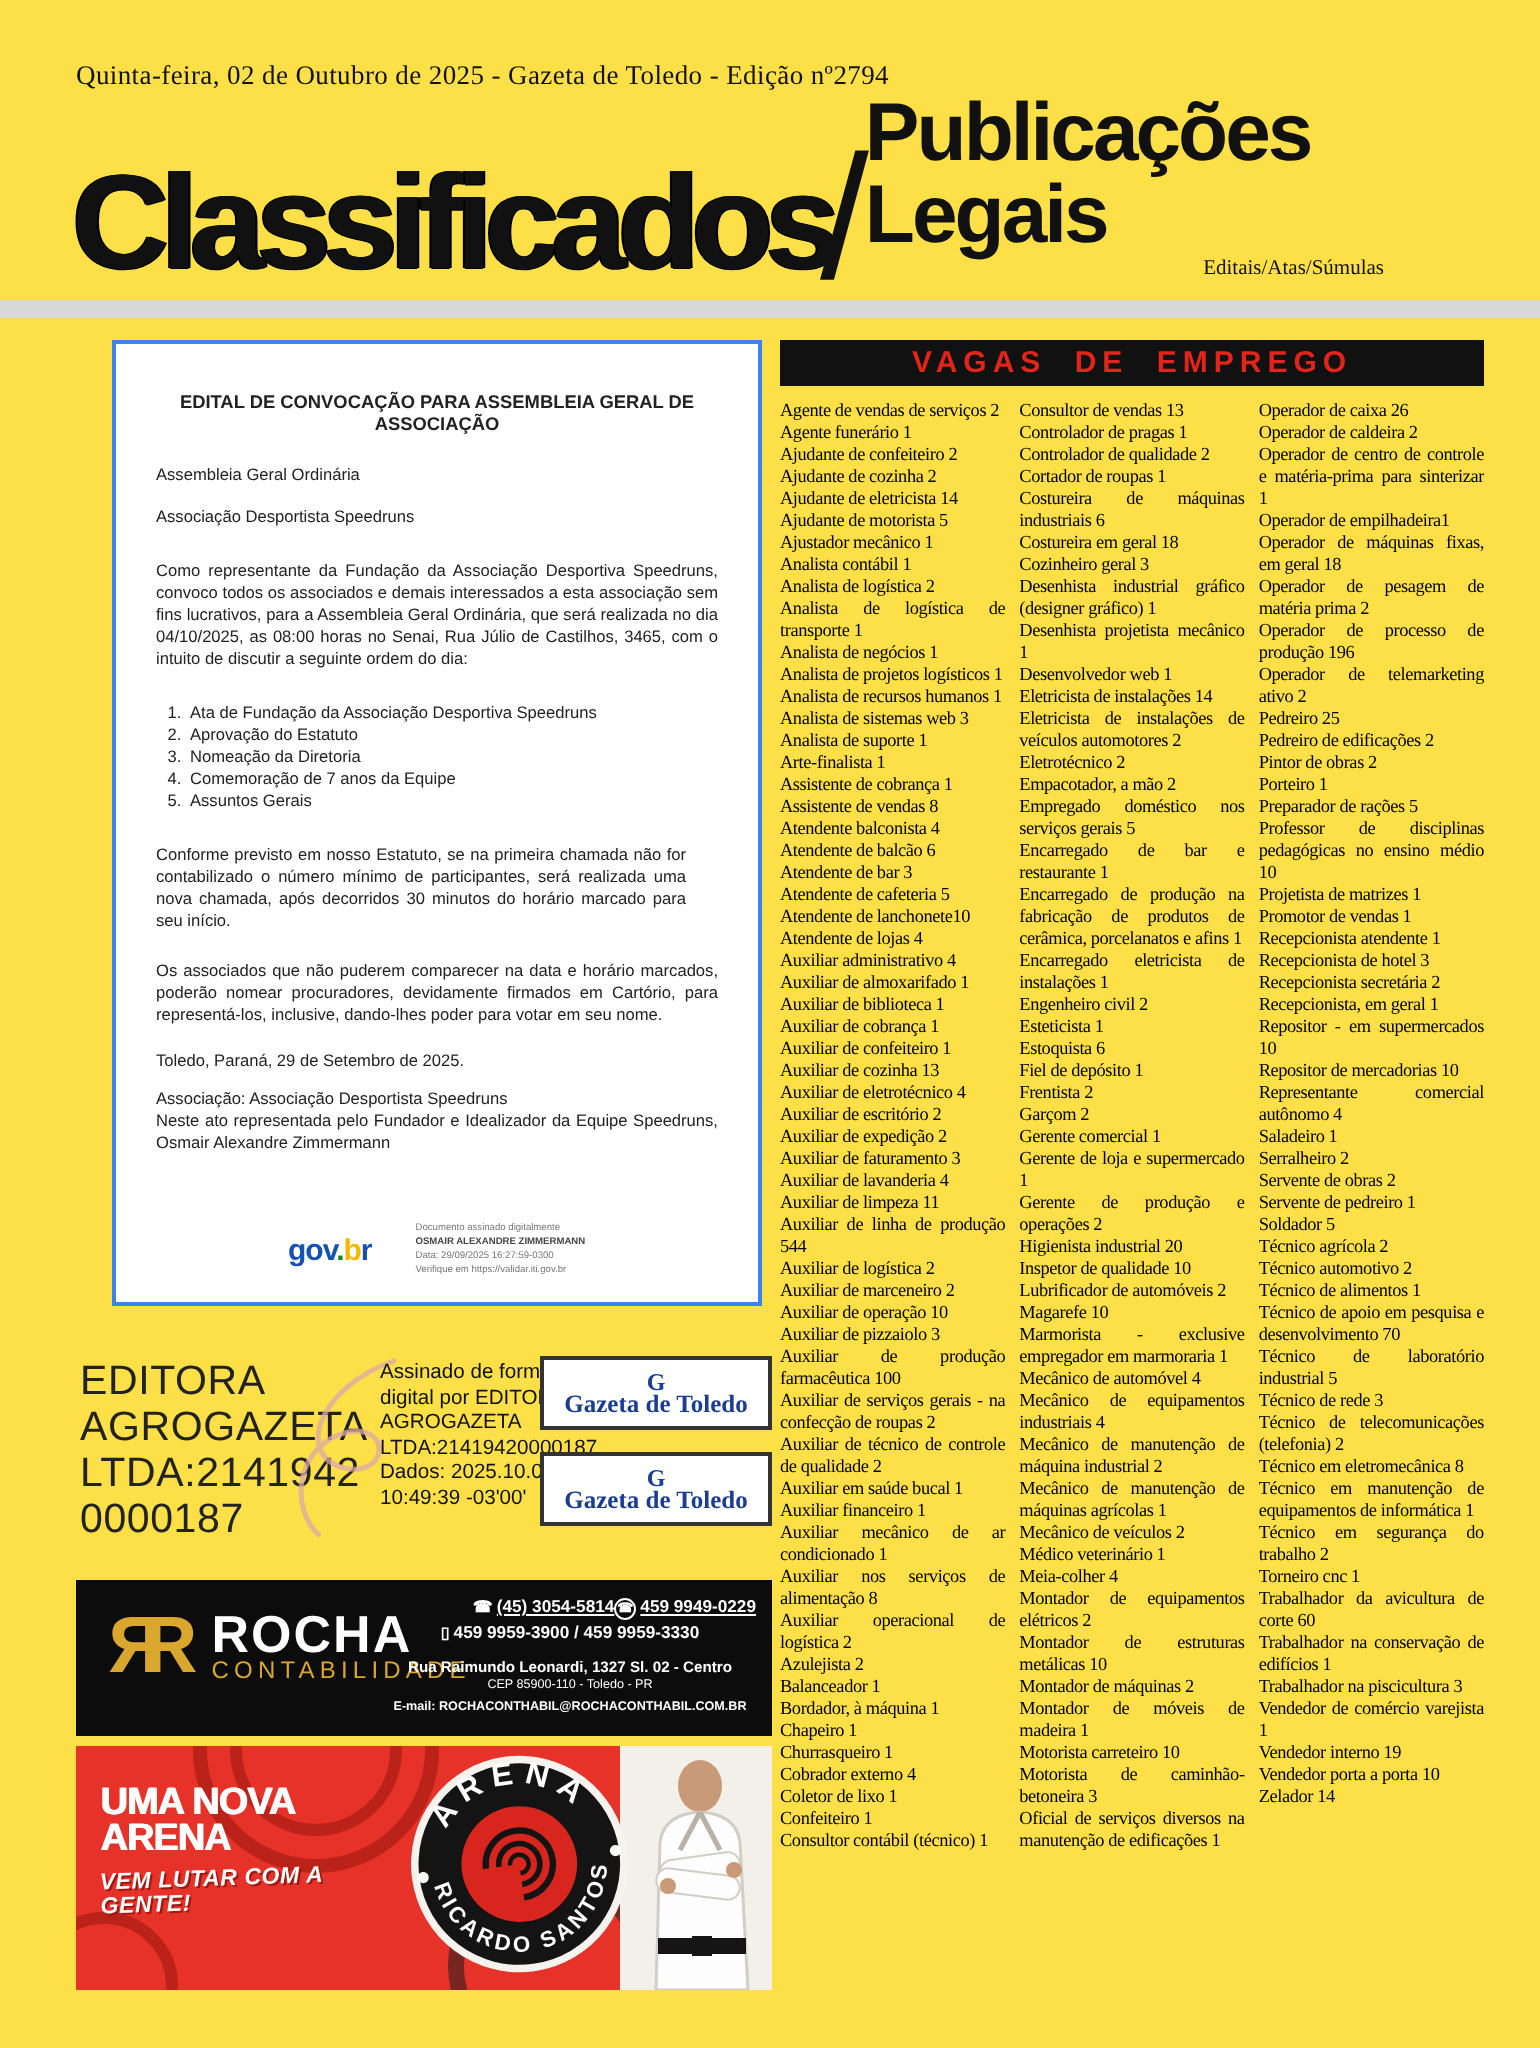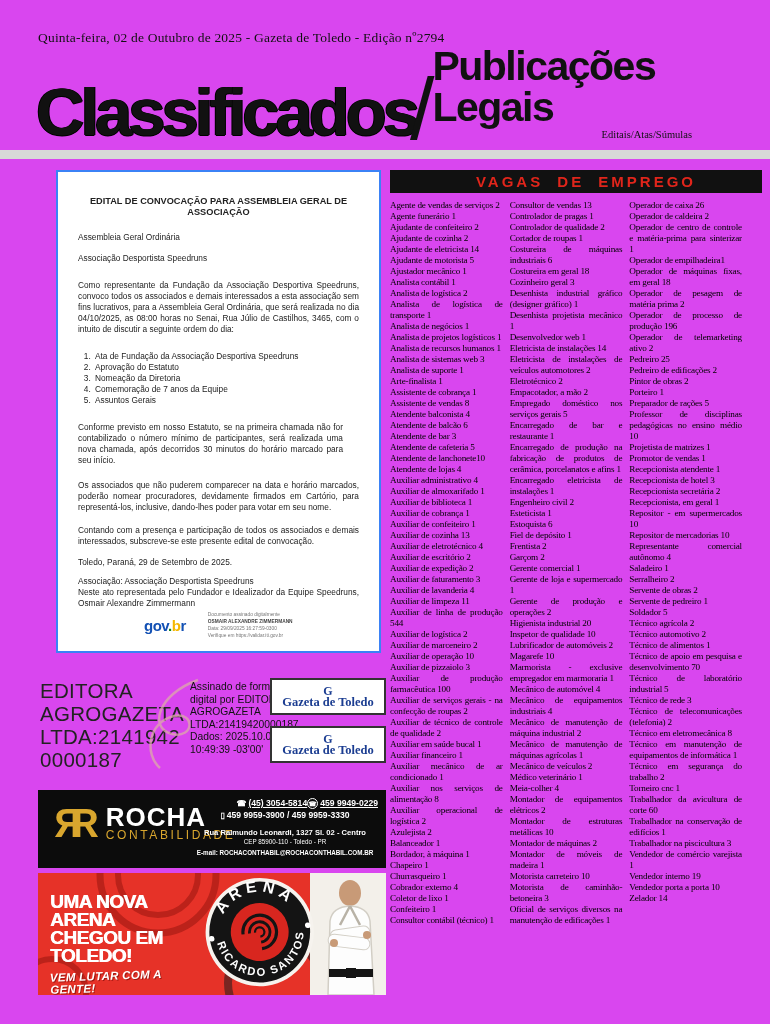--- a/index.html
+++ b/index.html
@@ -1,16 +1,16 @@
 <!DOCTYPE html>
 <html><head>
 <meta charset="utf-8">
 <style>
   html,body{margin:0;padding:0;background:#888;}
-  .page{position:relative;width:770px;height:1024px;background:#d946ef;overflow:hidden;
+  .page{position:relative;width:770px;height:1024px;background:#fde047;overflow:hidden;
         font-family:"Liberation Serif", serif;color:#111;margin:0 auto;}
 
   
   .dateline{position:absolute;left:38px;top:30px;font-size:13.5px;letter-spacing:.2px;}
   .masthead{position:absolute;left:36px;top:46px;width:700px;display:flex;align-items:flex-end;}
   .title-main{font-family:"Liberation Sans",sans-serif;font-weight:bold;font-size:67px;
       letter-spacing:-4px;line-height:.95;
       text-shadow:1px 0 0 #000,-1px 0 0 #000,0 .5px 0 #000;}
   .title-slash{font-family:"Liberation Sans",sans-serif;font-weight:normal;font-size:88px;
       line-height:.78;margin:0 -2px 0 -6px;}
@@ -73,21 +73,21 @@
   .arena-logo{position:absolute;left:166px;top:3px;transform:rotate(-8deg);}
   .arena-text{position:absolute;left:12px;top:20px;width:160px;color:#fff;font-family:"Liberation Sans",sans-serif;}
   .arena-h1{font-weight:bold;font-size:19px;line-height:18px;letter-spacing:-.5px;
       text-shadow:.6px 0 0 #fff;}
   .arena-slogan{font-style:italic;font-weight:bold;font-size:11.5px;margin-top:4px;transform:rotate(-2deg);
       text-shadow:1px 1px 0 #9e1812;letter-spacing:.3px;}
 
   
   .vagas-banner{position:absolute;left:390px;top:170px;width:352px;height:23px;background:#111;
       color:#e1251b;display:flex;align-items:center;justify-content:center;
-      font-family:"Liberation Sans",sans-serif;font-weight:bold;font-size:15px;letter-spacing:3px;word-spacing:7px;padding-left:20px;}
+      font-family:"Liberation Sans",sans-serif;font-weight:bold;font-size:15px;letter-spacing:3px;word-spacing:7px;}
   .vagas-list{position:absolute;left:390px;top:200px;width:352px;height:792px;
       column-count:3;column-gap:7px;overflow:hidden;
       font-family:"Liberation Serif",serif;font-size:9.2px;line-height:11px;
       text-align:justify;letter-spacing:-.2px;color:#000;}
   .job-item{margin:0;}
 </style>
 </head>
 <body>
 
 <div class="page">
@@ -111,21 +111,20 @@
       <p class="ed-body">Como representante da Fundação da Associação Desportiva Speedruns, convoco todos os associados e demais interessados a esta associação sem fins lucrativos, para a Assembleia Geral Ordinária, que será realizada no dia 04/10/2025, as 08:00 horas no Senai, Rua Júlio de Castilhos, 3465, com o intuito de discutir a seguinte ordem do dia:</p>
       <ol class="ed-agenda">
           <li>Ata de Fundação da Associação Desportiva Speedruns</li>
           <li>Aprovação do Estatuto</li>
           <li>Nomeação da Diretoria</li>
           <li>Comemoração de 7 anos da Equipe</li>
           <li>Assuntos Gerais</li>
         </ol>
       <p class="ed-p1">Conforme previsto em nosso Estatuto, se na primeira chamada não for contabilizado o número mínimo de participantes, será realizada uma nova chamada, após decorridos 30 minutos do horário marcado para seu início.</p>
       <p class="ed-p2">Os associados que não puderem comparecer na data e horário marcados, poderão nomear procuradores, devidamente firmados em Cartório, para representá-los, inclusive, dando-lhes poder para votar em seu nome.</p>
-      <p class="ed-p3">Contando com a presença e participação de todos os associados e demais interessados, subscreve-se este presente edital de convocação.</p>
       <p class="ed-city">Toledo, Paraná, 29 de Setembro de 2025.</p>
       <p class="ed-rep">Associação: Associação Desportista Speedruns</p>
       <p class="ed-rep">Neste ato representada pelo Fundador e Idealizador da Equipe Speedruns, Osmair Alexandre Zimmermann</p>
     </div>
     <div class="govbr">
       <span class="govbr-logo"><span class="gov-blue">gov</span><span class="gov-green">.</span><span class="gov-yellow">b</span><span class="gov-blue">r</span></span>
       <span class="govbr-lines">
         <div>Documento assinado digitalmente</div>
         <div class="govbr-signer">OSMAIR ALEXANDRE ZIMMERMANN</div>
         <div>Data: 29/09/2025 16:27:59-0300</div>
@@ -225,21 +224,20 @@
         </text>
         <text font-family="Liberation Sans, sans-serif" font-size="12" font-weight="bold" fill="#fff" letter-spacing="2">
           <textPath href="#arcBot" startOffset="50%" text-anchor="middle">RICARDO SANTOS</textPath>
         </text>
         <circle cx="8" cy="60" r="3" fill="#fff"></circle>
         <circle cx="112" cy="60" r="3" fill="#fff"></circle>
       </svg>
     </div>
     <div class="arena-text">
       <div class="arena-h1">UMA NOVA ARENA</div>
-      <div class="arena-h1">CHEGOU EM TOLEDO!</div>
       <div class="arena-slogan">VEM LUTAR COM A GENTE!</div>
 
     </div>
   </div>
 
   <div class="vagas-banner">VAGAS DE EMPREGO</div>
   <div class="vagas-list">
       <div class="job-item">Agente de vendas de serviços 2</div>
       <div class="job-item">Agente funerário 1</div>
       <div class="job-item">Ajudante de confeiteiro 2</div>

